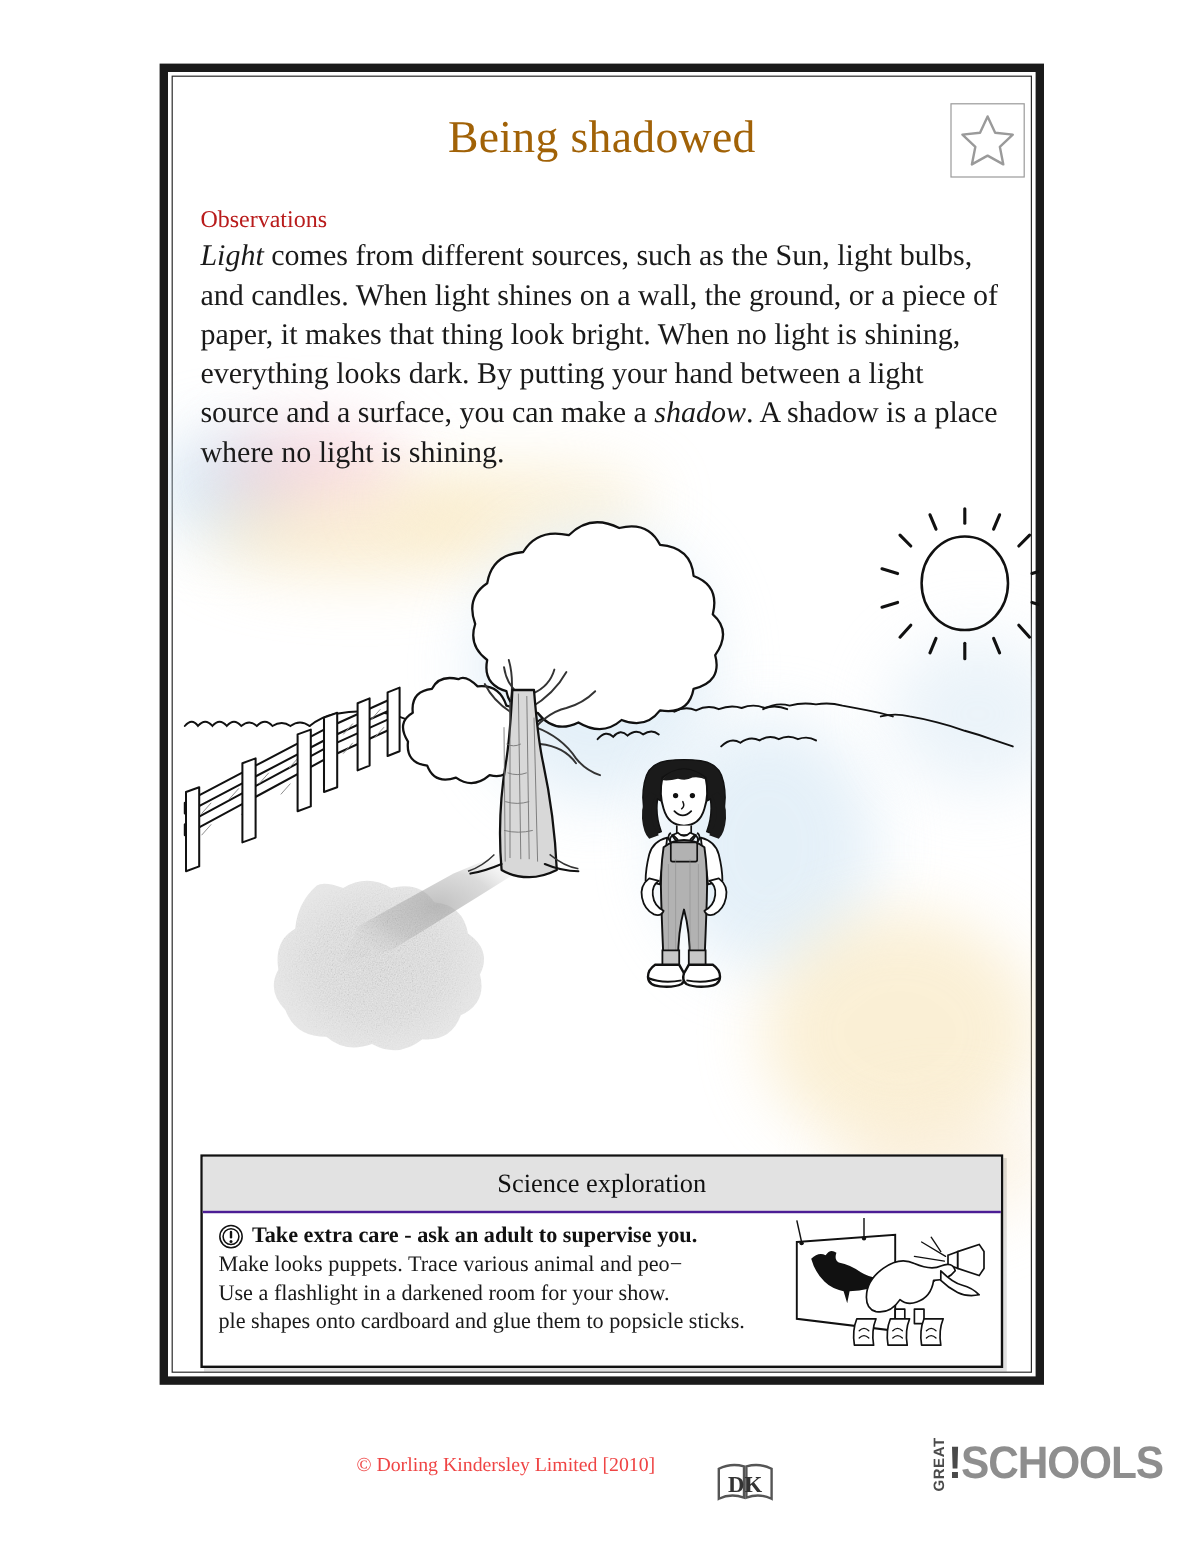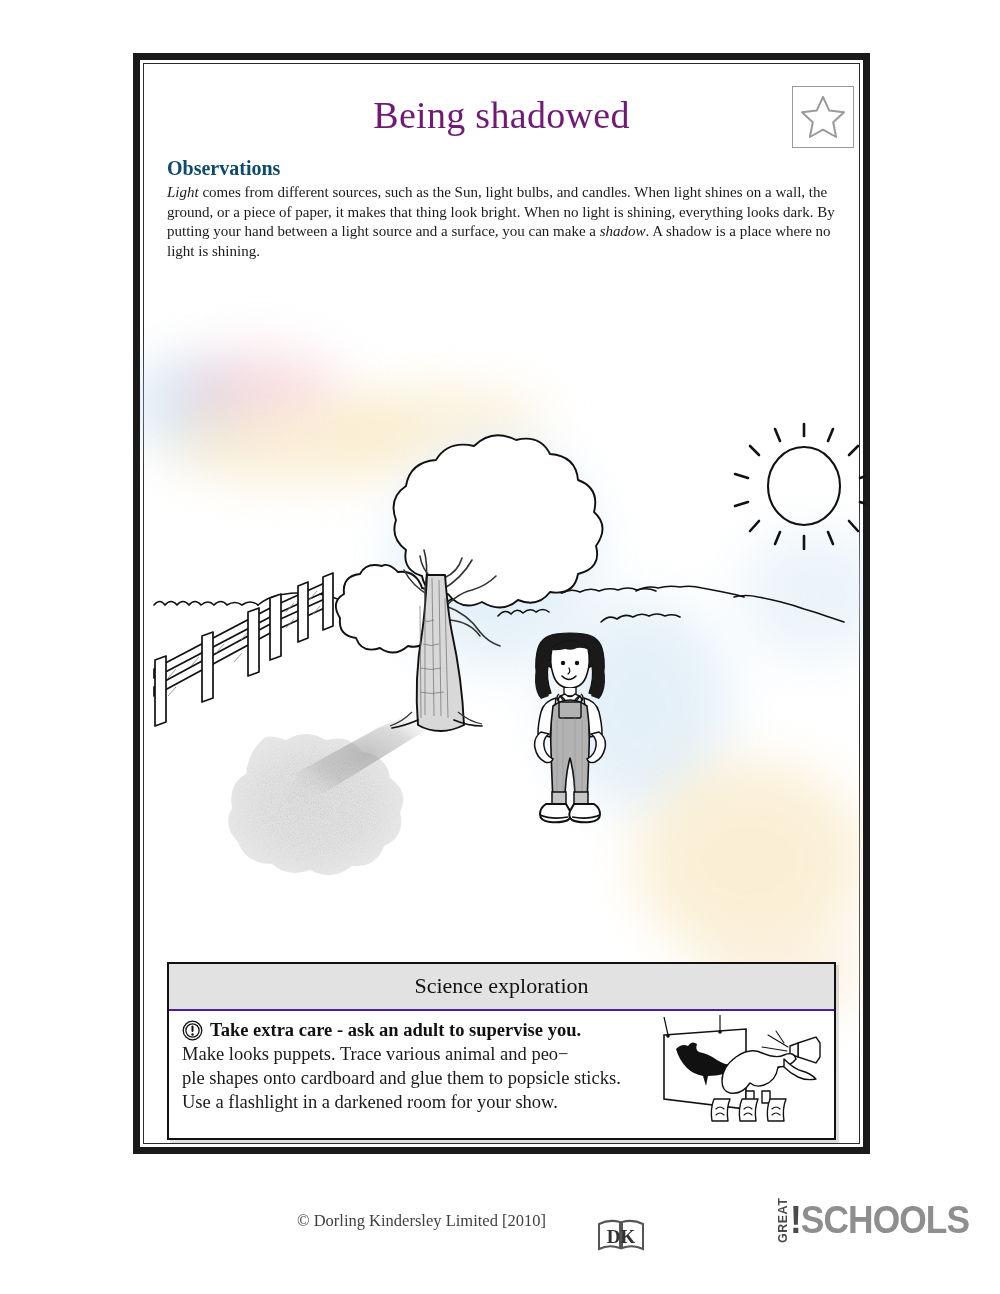--- a/index.html
+++ b/index.html
@@ -53,21 +53,21 @@
   .title-row {
     position: absolute;
     left: 0; right: 0; top: 22px;
     height: 78px;
     z-index: 3;
   }
   .page-title {
     text-align: center;
     font-size: 38px;
     letter-spacing: .3px;
-    color: #701a75;
+    color: #a16207;
     font-weight: 400;
     line-height: 1;
     padding-top: 14px;
   }
   .star-box {
     position: absolute;
     right: 9px;
     top: 4px;
     width: 62px;
     height: 62px;
@@ -81,28 +81,28 @@
 
   
   .content {
     position: absolute;
     left: 27px;
     right: 27px;
     top: 96px;
     z-index: 3;
   }
   .sec-head {
-    font-weight: bold;
+    font-weight: normal;
     font-size: 20px;
-    color: #0c4a6e;
-    margin: 0 0 2px 0;
+    color: #b91c1c;
+    margin: 15px 0 2px 0;
     line-height: 1.25;
   }
   .sec-body {
-    font-size: 15px;
+    font-size: 25px;
     line-height: 1.31;
     color: #1a1a1a;
     margin: 0;
     max-width: 700px;
   }
   .sec-body em { font-style: italic; }
   .block-gap { height: 26px; }
 
   
   .illus {
@@ -173,21 +173,21 @@
     left: 0; right: 0;
     top: 1197px;
     height: 60px;
     z-index: 3;
   }
   .copyright {
     position: absolute;
     left: 297px;
     top: 14px;
     font-size: 16.5px;
-    color: #404040;
+    color: #ef4444;
     white-space: nowrap;
   }
   .dk-logo {
     position: absolute;
     left: 595px;
     top: 19px;
     width: 52px;
     height: 38px;
   }
   .gs-logo {
@@ -449,22 +449,22 @@
             <circle cx="10.5" cy="10.5" r="9.3" fill="none" stroke="#111" stroke-width="1.3"></circle>
             <circle cx="10.5" cy="10.5" r="6.6" fill="none" stroke="#111" stroke-width="1.3"></circle>
             <rect x="9.5" y="5.6" width="2" height="6.4" rx="1" fill="#111"></rect>
             <circle cx="10.5" cy="14.6" r="1.25" fill="#111"></circle>
           </svg>
         </span>
         <span>Take extra care - ask an adult to supervise you.</span>
       </div>
 
       <div class="explore-text">Make looks puppets. Trace various animal and peo−</div>
+      <div class="explore-text">Use a flashlight in a darkened room for your show.</div>
       <div class="explore-text">ple shapes onto cardboard and glue them to popsicle sticks.</div>
-      <div class="explore-text">Use a flashlight in a darkened room for your show.</div>
 
       <div class="puppet">
         <svg width="178" height="112" viewBox="0 0 178 112">
 
           <g stroke="#111" stroke-width="1.2" fill="none">
             <path d="M14,4 L18,22"></path>
               <path d="M70,2 L70,18"></path>
           </g>
 
           <path d="M14,22 L96,16 L96,96 L14,86 Z" fill="#ffffff" stroke="#111" stroke-width="1.6"></path>

